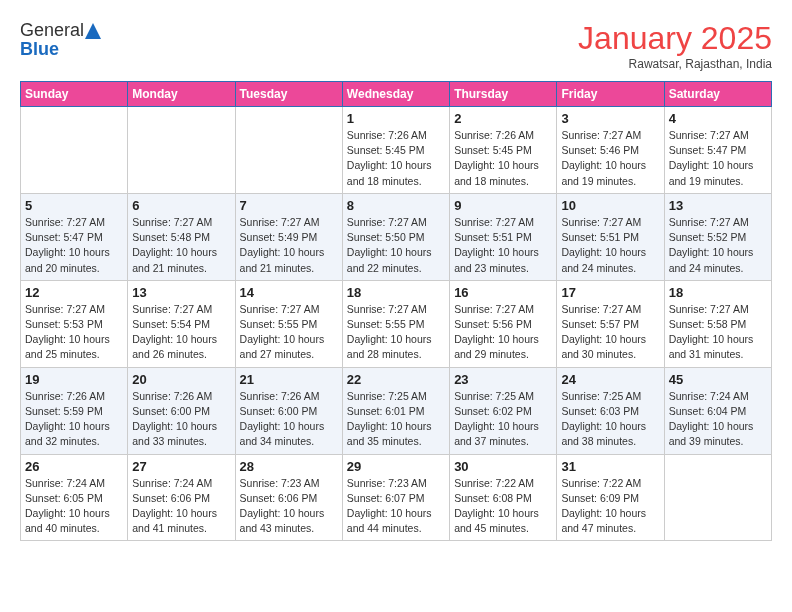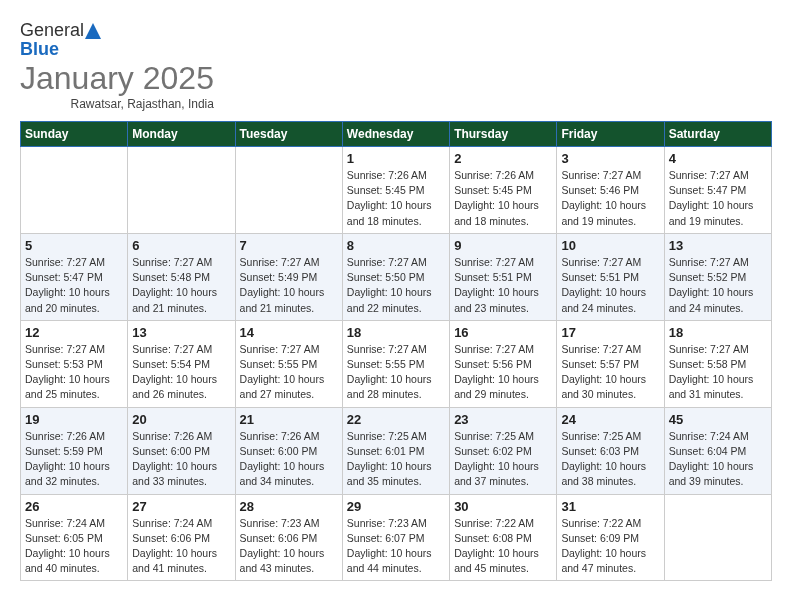--- a/index.html
+++ b/index.html
@@ -8,46 +8,45 @@
       background: #fff;
       width: 792px;
       min-height: 612px;
       padding: 20px;
     }
     .header {
       display: flex;
       justify-content: space-between;
       align-items: flex-start;
       margin-bottom: 10px;
-      flex-direction: column;
     }
     .logo {
       display: flex;
       flex-direction: column;
       align-items: flex-start;
     }
     .title-area {
       text-align: right;
     }
     .month-title {
       font-size: 32px;
       font-weight: normal;
-      color: #737373;
+      color: #ef4444;
     }
     .location {
       font-size: 12px;
       color: #444;
     }
     .calendar {
       width: 100%;
       border-collapse: collapse;
       font-size: 11px;
     }
     .calendar th {
-      background: #14532d;
+      background: #ec4899;
       color: #fff;
       padding: 5px 4px;
       text-align: left;
       font-size: 12px;
       font-weight: bold;
       border: 1px solid #2d6db5;
     }
     .calendar td {
       vertical-align: top;
       padding: 4px;

